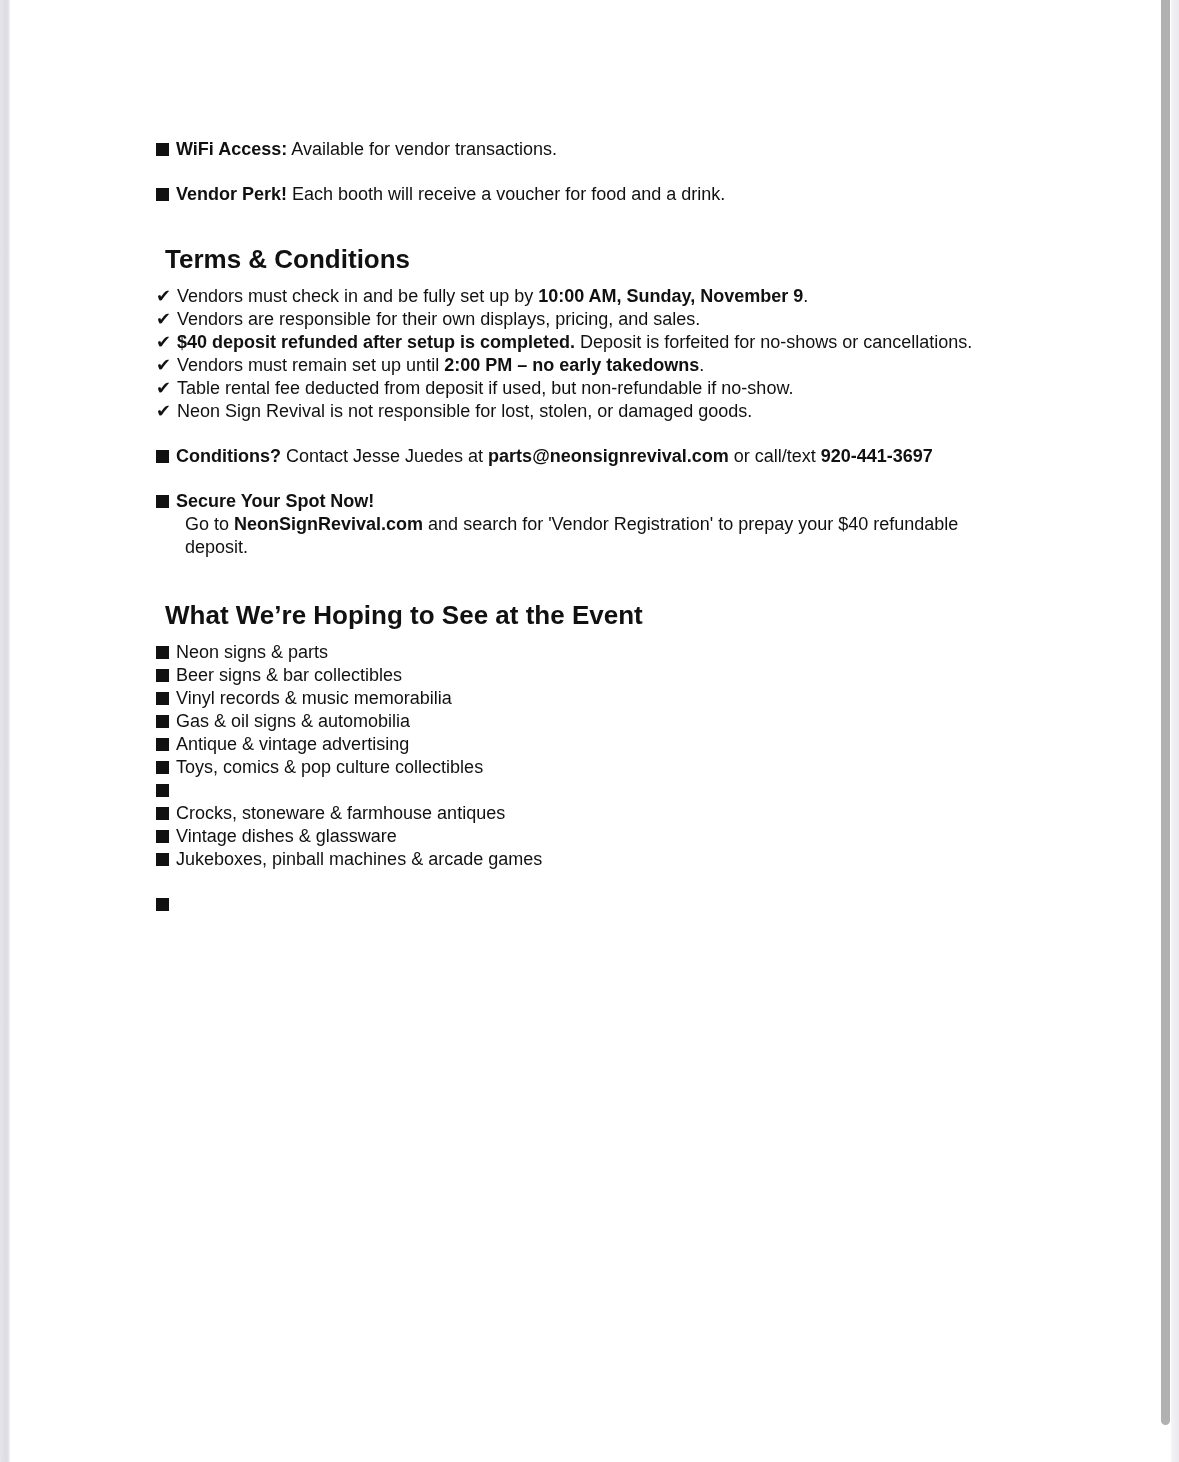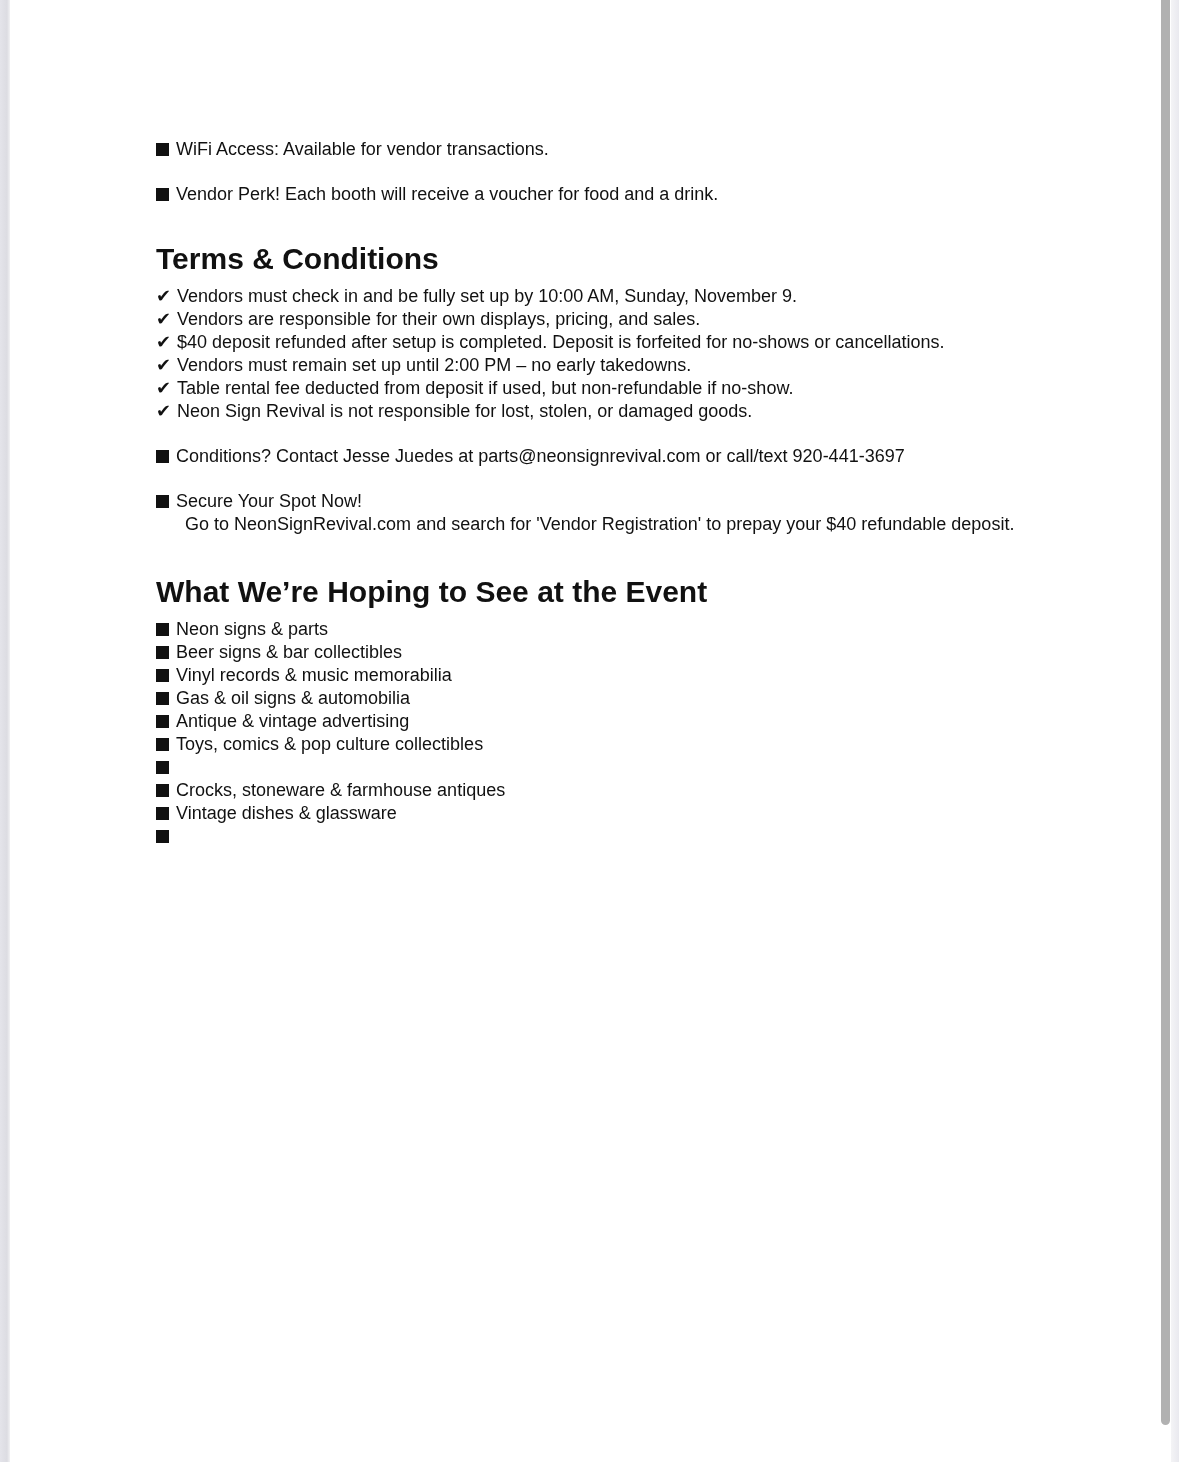--- a/index.html
+++ b/index.html
@@ -25,23 +25,23 @@
   .page {
     position: absolute; left: 156px; top: 138px; width: 880px;
   }
   .line { font-size: 18px; line-height: 23px; white-space: nowrap; }
   .gap-after { margin-bottom: 22px; }
   .sq {
     display: inline-block; width: 13px; height: 13px; background: #111;
     margin-right: 7px; vertical-align: -1px;
   }
   .chk { display: inline-block; width: 21px; }
-  b { font-weight: normal; }
+  b { font-weight: bold; }
   h2 {
-    font-size: 30px; font-weight: bold; margin: 0; line-height: 30px;
+    font-size: 26px; font-weight: bold; margin: 9px; line-height: 30px;
     letter-spacing: 0;
   }
   .h-terms { margin-top: 38px; margin-bottom: 11px; }
   .h-hope { margin-top: 41px; margin-bottom: 11px; }
   .wrap { white-space: normal; width: 830px; margin-left: 29px; }
   em { font-style: italic; }
 </style>
 </head>
 <body>
 
@@ -85,18 +85,19 @@
   <div>
     <div class="line"><span class="sq"></span><span>Neon signs &amp; parts</span></div>
     <div class="line"><span class="sq"></span><span>Beer signs &amp; bar collectibles</span></div>
     <div class="line"><span class="sq"></span><span>Vinyl records &amp; music memorabilia</span></div>
     <div class="line"><span class="sq"></span><span>Gas &amp; oil signs &amp; automobilia</span></div>
     <div class="line"><span class="sq"></span><span>Antique &amp; vintage advertising</span></div>
     <div class="line"><span class="sq"></span><span>Toys, comics &amp; pop culture collectibles</span></div>
     <div class="line"><span class="sq"></span></div>
     <div class="line"><span class="sq"></span><span>Crocks, stoneware &amp; farmhouse antiques</span></div>
     <div class="line"><span class="sq"></span><span>Vintage dishes &amp; glassware</span></div>
+    <div class="line gap-after"><span class="sq"></span><span>Jukeboxes, pinball machines &amp; arcade games</span></div>
   </div>
 
   <div class="line">
     <span class="sq"></span>
   </div>
 </div>
 
 </body></html>

